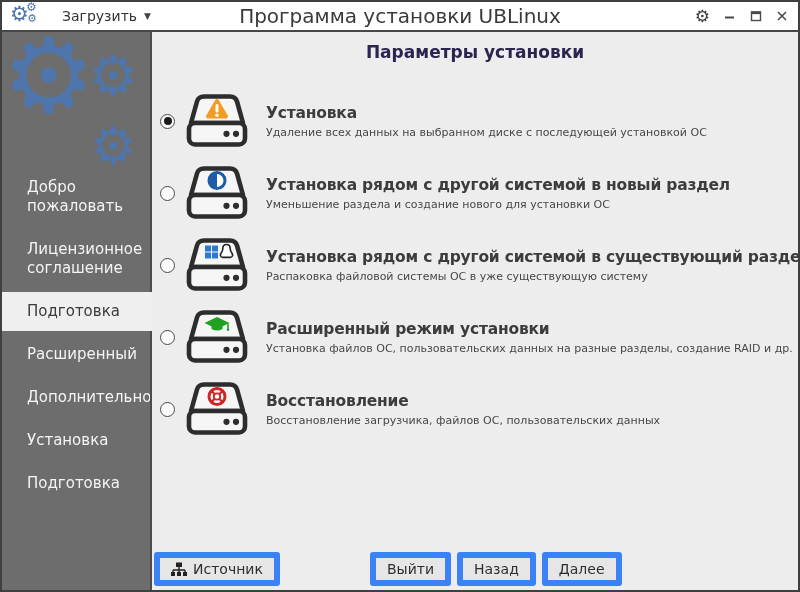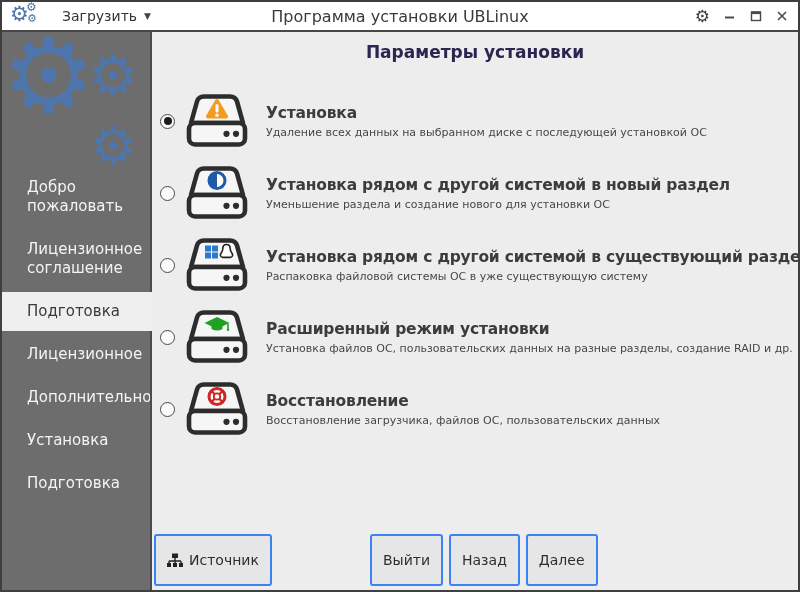--- a/index.html
+++ b/index.html
@@ -17,21 +17,21 @@
   .applogo .g1 { position:absolute; left:0; top:1px; font-size:21px; line-height:21px; color:#4e76ac; }
   .applogo .g2 { position:absolute; left:16px; top:-2px; font-size:12px; line-height:12px; color:#4e76ac; }
   .applogo .g3 { position:absolute; left:17px; top:10px; font-size:11px; line-height:11px; color:#4e76ac; }
   .load-btn {
     margin-left:12px; display:flex; align-items:center; gap:7px;
     background:none; border:none; font:14px "DejaVu Sans","Liberation Sans",sans-serif;
     color:#333; cursor:pointer; padding:4px 6px;
   }
   .load-btn .caret { font-size:9px; color:#444; }
   .tb-title {
-    position:absolute; left:0; right:0; text-align:center; font-size:16px; color:#3a3a3a; pointer-events:none;
+    position:absolute; left:0; right:0; text-align:center; font-size:20px; color:#3a3a3a; pointer-events:none;
   }
   .tb-right { margin-left:auto; display:flex; align-items:center; gap:10px; z-index:2; }
   .gear-btn { background:none; border:none; cursor:pointer; font-size:17px; line-height:17px; color:#3d3d3d; padding:0 2px; }
   .winctl { background:none; border:none; cursor:pointer; padding:2px; display:flex; align-items:center; }
   
   .body { display:flex; height:558px; }
   .sidebar {
     position:relative; width:150px; flex:0 0 auto; background:#6d6d6d; box-sizing:border-box;
   }
   .sidebar::before { content:""; position:absolute; right:0; top:0; bottom:0; width:2px; background:#4c4c4c; z-index:1; }
@@ -60,23 +60,23 @@
   .drive { width:66px; height:58px; margin-right:16px; flex:0 0 auto; }
   .drive .shape { fill:#f6f6f6; stroke:#2d2d2d; stroke-width:4.6; stroke-linejoin:round; }
   .opt-text { display:flex; flex-direction:column; min-width:0; }
   .opt-title {
     font-size:15.5px; font-weight:bold; letter-spacing:-0.2px; color:#3c3c3c;
     white-space:nowrap; margin-bottom:4px;
   }
   .opt-desc { font-size:11px; color:#474747; white-space:nowrap; }
   
   .btn {
-    background:#e6e6e6; border:2px solid #3b82f6; border-radius:3px;
+    background:#e6e6e6; border:6px solid #3b82f6; border-radius:3px;
     font:14px "DejaVu Sans","Liberation Sans",sans-serif; color:#2e2e2e;
-    padding:16px 11px; cursor:pointer; display:inline-flex; align-items:center; gap:6px;
+    padding:3px 11px; cursor:pointer; display:inline-flex; align-items:center; gap:6px;
   }
   .source-btn { position:absolute; left:2px; bottom:4px; }
   .nav-btns { position:absolute; left:218px; bottom:4px; display:flex; gap:6px; }
 </style>
 </head>
 <body>
 
 <div class="window">
 
   <div class="titlebar">
@@ -115,21 +115,21 @@
 
     <div class="sidebar">
       <div class="gears-art">
         <span class="big">⚙</span>
         <span class="sm1">⚙</span>
         <span class="sm2">⚙</span>
       </div>
       <div class="nav-item">Добро пожаловать</div>
       <div class="nav-item">Лицензионное соглашение</div>
       <div class="nav-item active">Подготовка</div>
-      <div class="nav-item">Лицензионное</div>
+      <div class="nav-item">Расширенный</div>
       <div class="nav-item">Дополнительно</div>
       <div class="nav-item">Установка</div>
       <div class="nav-item">Подготовка</div>
     </div>
 
     <div class="main">
       <h1 class="page-title">Параметры установки</h1>
 
       <div class="options">
 

